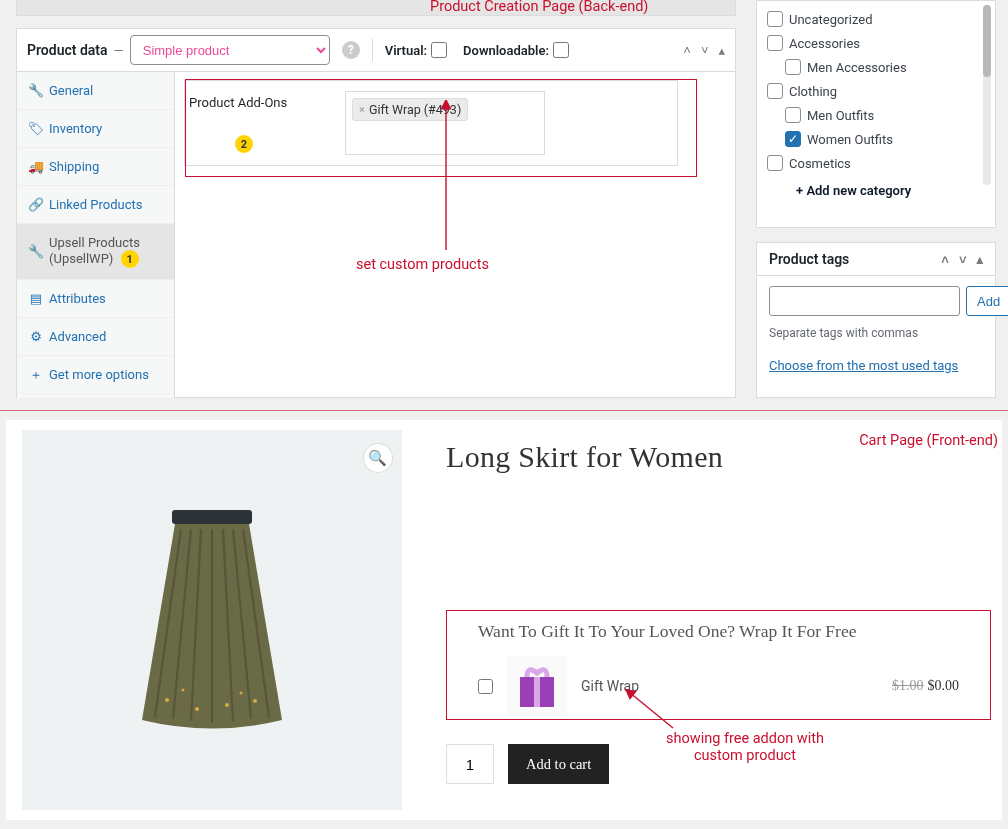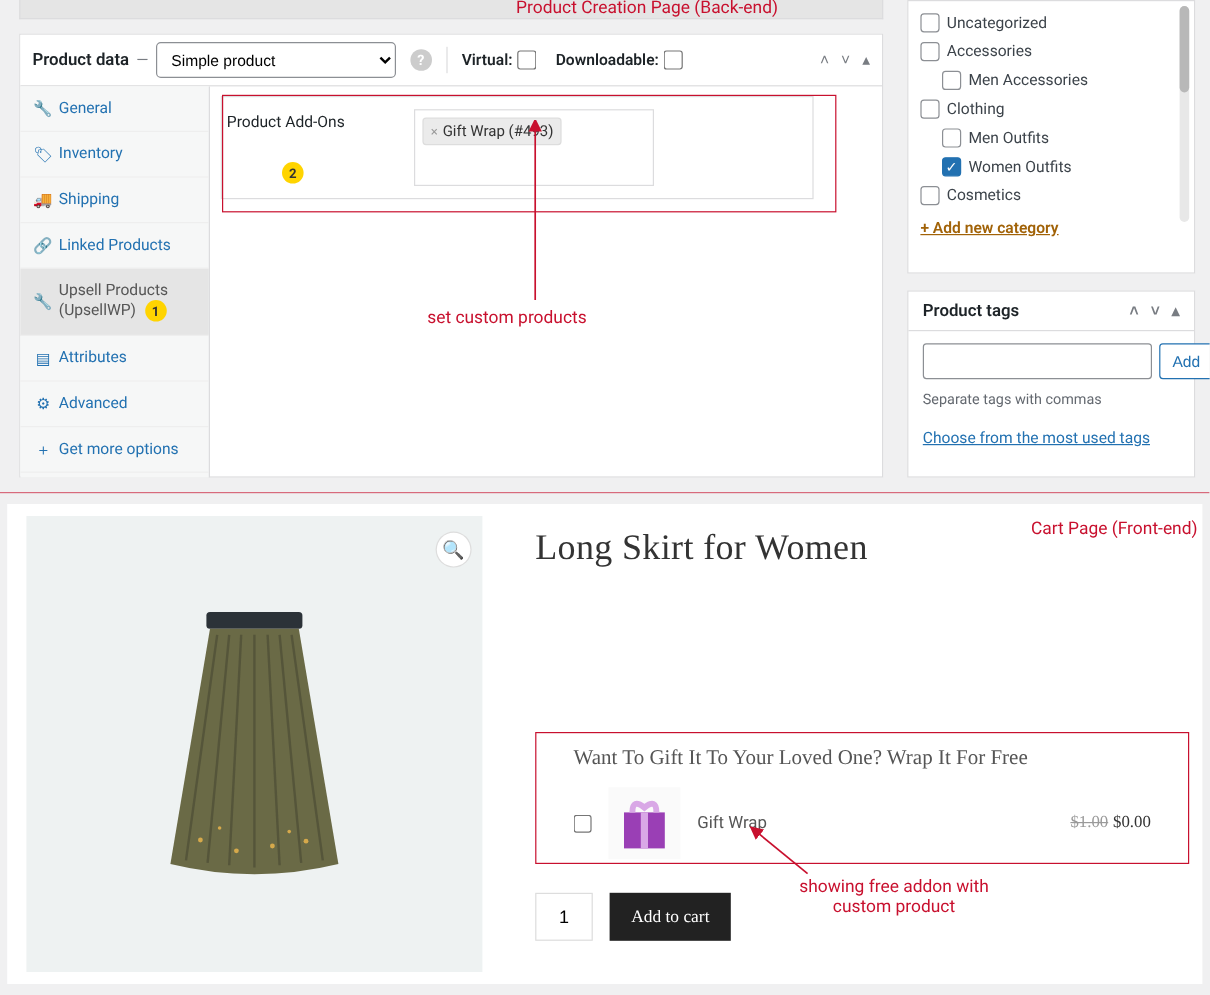--- a/index.html
+++ b/index.html
@@ -29,21 +29,21 @@
   }
   .pd-header {
     display: flex; align-items: center; gap: 6px;
     padding: 6px 10px; border-bottom: 1px solid #dcdcde;
     background: #fff;
   }
   .pd-title { font-weight: 600; font-size: 14px; color: #1d2327; }
   .pd-dash { color: #787c82; }
   .pd-select {
     width: 200px; height: 30px; border: 1px solid #8c8f94; border-radius: 4px;
-    background: #fff; font-size: 13px; padding: 2px 8px; color: #000000;
+    background: #fff; font-size: 13px; padding: 2px 8px; color: #ec4899;
   }
   .help-icon {
     width: 18px; height: 18px; border-radius: 50%; background: #ccc; color: #fff;
     display: inline-flex; align-items: center; justify-content: center; font-size: 12px; font-weight: bold;
     margin-left: 6px;
   }
   .divider-v { width:1px; height:22px; background:#dcdcde; margin: 0 6px; }
   .pd-check { display:flex; align-items:center; gap:4px; color:#1d2327; font-size:13px; font-weight:600; }
   .pd-check input { width:16px; height:16px; border:1px solid #8c8f94; border-radius:3px; }
   .pd-arrows { margin-left:auto; display:flex; gap:10px; color:#787c82; }
@@ -88,21 +88,21 @@
   .cats-panel {
     position:absolute; left:750px; top:0; width:240px; height:228px;
     background:#fff; border:1px solid #dcdcde; padding:6px 0;
   }
   .cats-scroll { position:absolute; right:4px; top:4px; width:8px; height:180px; background:#e8e8e8; border-radius:4px; }
   .cats-thumb { position:absolute; right:4px; top:4px; width:8px; height:72px; background:#b8b8b8; border-radius:4px; }
   .cat-item { display:flex; align-items:center; gap:6px; padding:4px 10px; font-size:13px; color:#3c434a; }
   .cat-item.sub { padding-left:28px; }
   .cat-cb { width:16px; height:16px; border:1px solid #8c8f94; border-radius:3px; background:#fff; display:inline-flex; align-items:center; justify-content:center; }
   .cat-cb.checked { background:#2271b1; border-color:#2271b1; color:#fff; font-size:12px; }
-  .add-new-cat { color:#a16207; font-weight:600; text-decoration:underline; padding:8px 10px; display:inline-block; font-size:13px; }
+  .add-new-cat { color:#0f172a; font-weight:600; padding:8px 10px; display:inline-block; font-size:13px;margin-left:29px; }
 
   .tags-panel {
     position:absolute; left:750px; top:242px; width:240px; height:156px;
     background:#fff; border:1px solid #dcdcde;
   }
   .tags-header { display:flex; align-items:center; justify-content:space-between; padding:8px 12px; border-bottom:1px solid #dcdcde; font-weight:600; color:#1d2327; font-size:14px; }
   .tags-body { padding:10px 12px; }
   .tags-row { display:flex; gap:6px; }
   .tags-input { flex:1; height:30px; border:1px solid #8c8f94; border-radius:3px; padding:2px 6px; }
   .tags-add {

